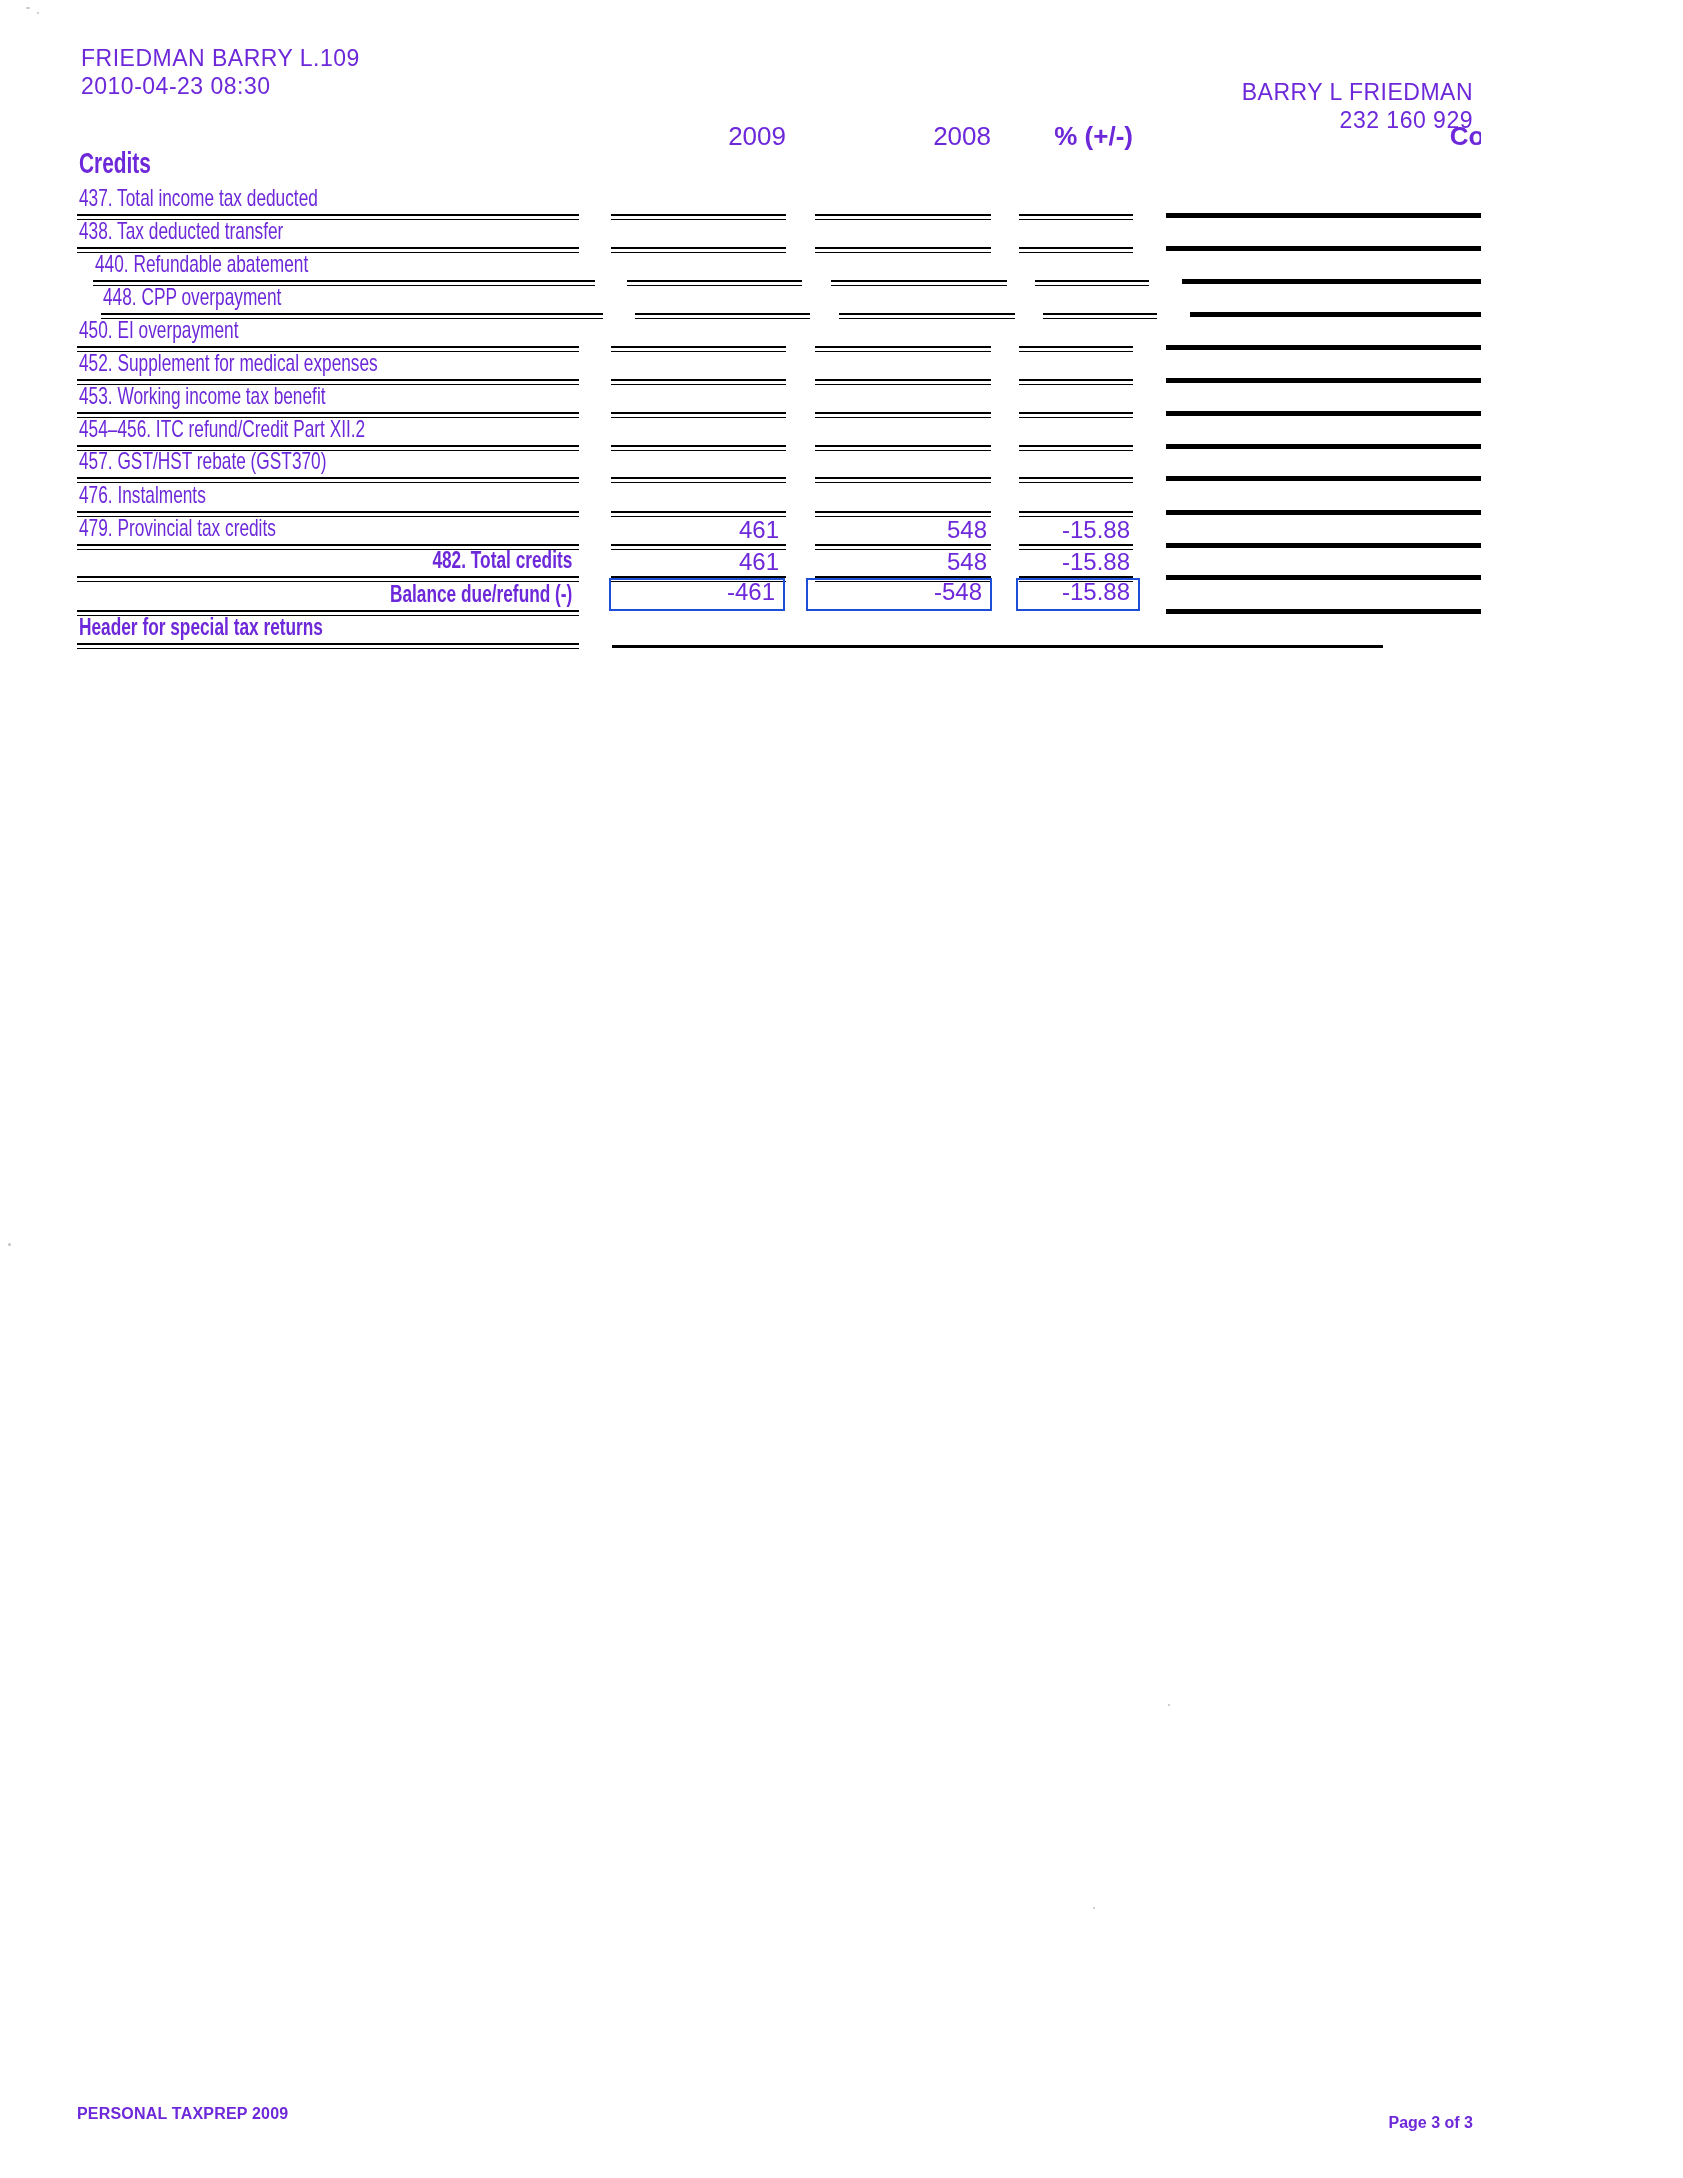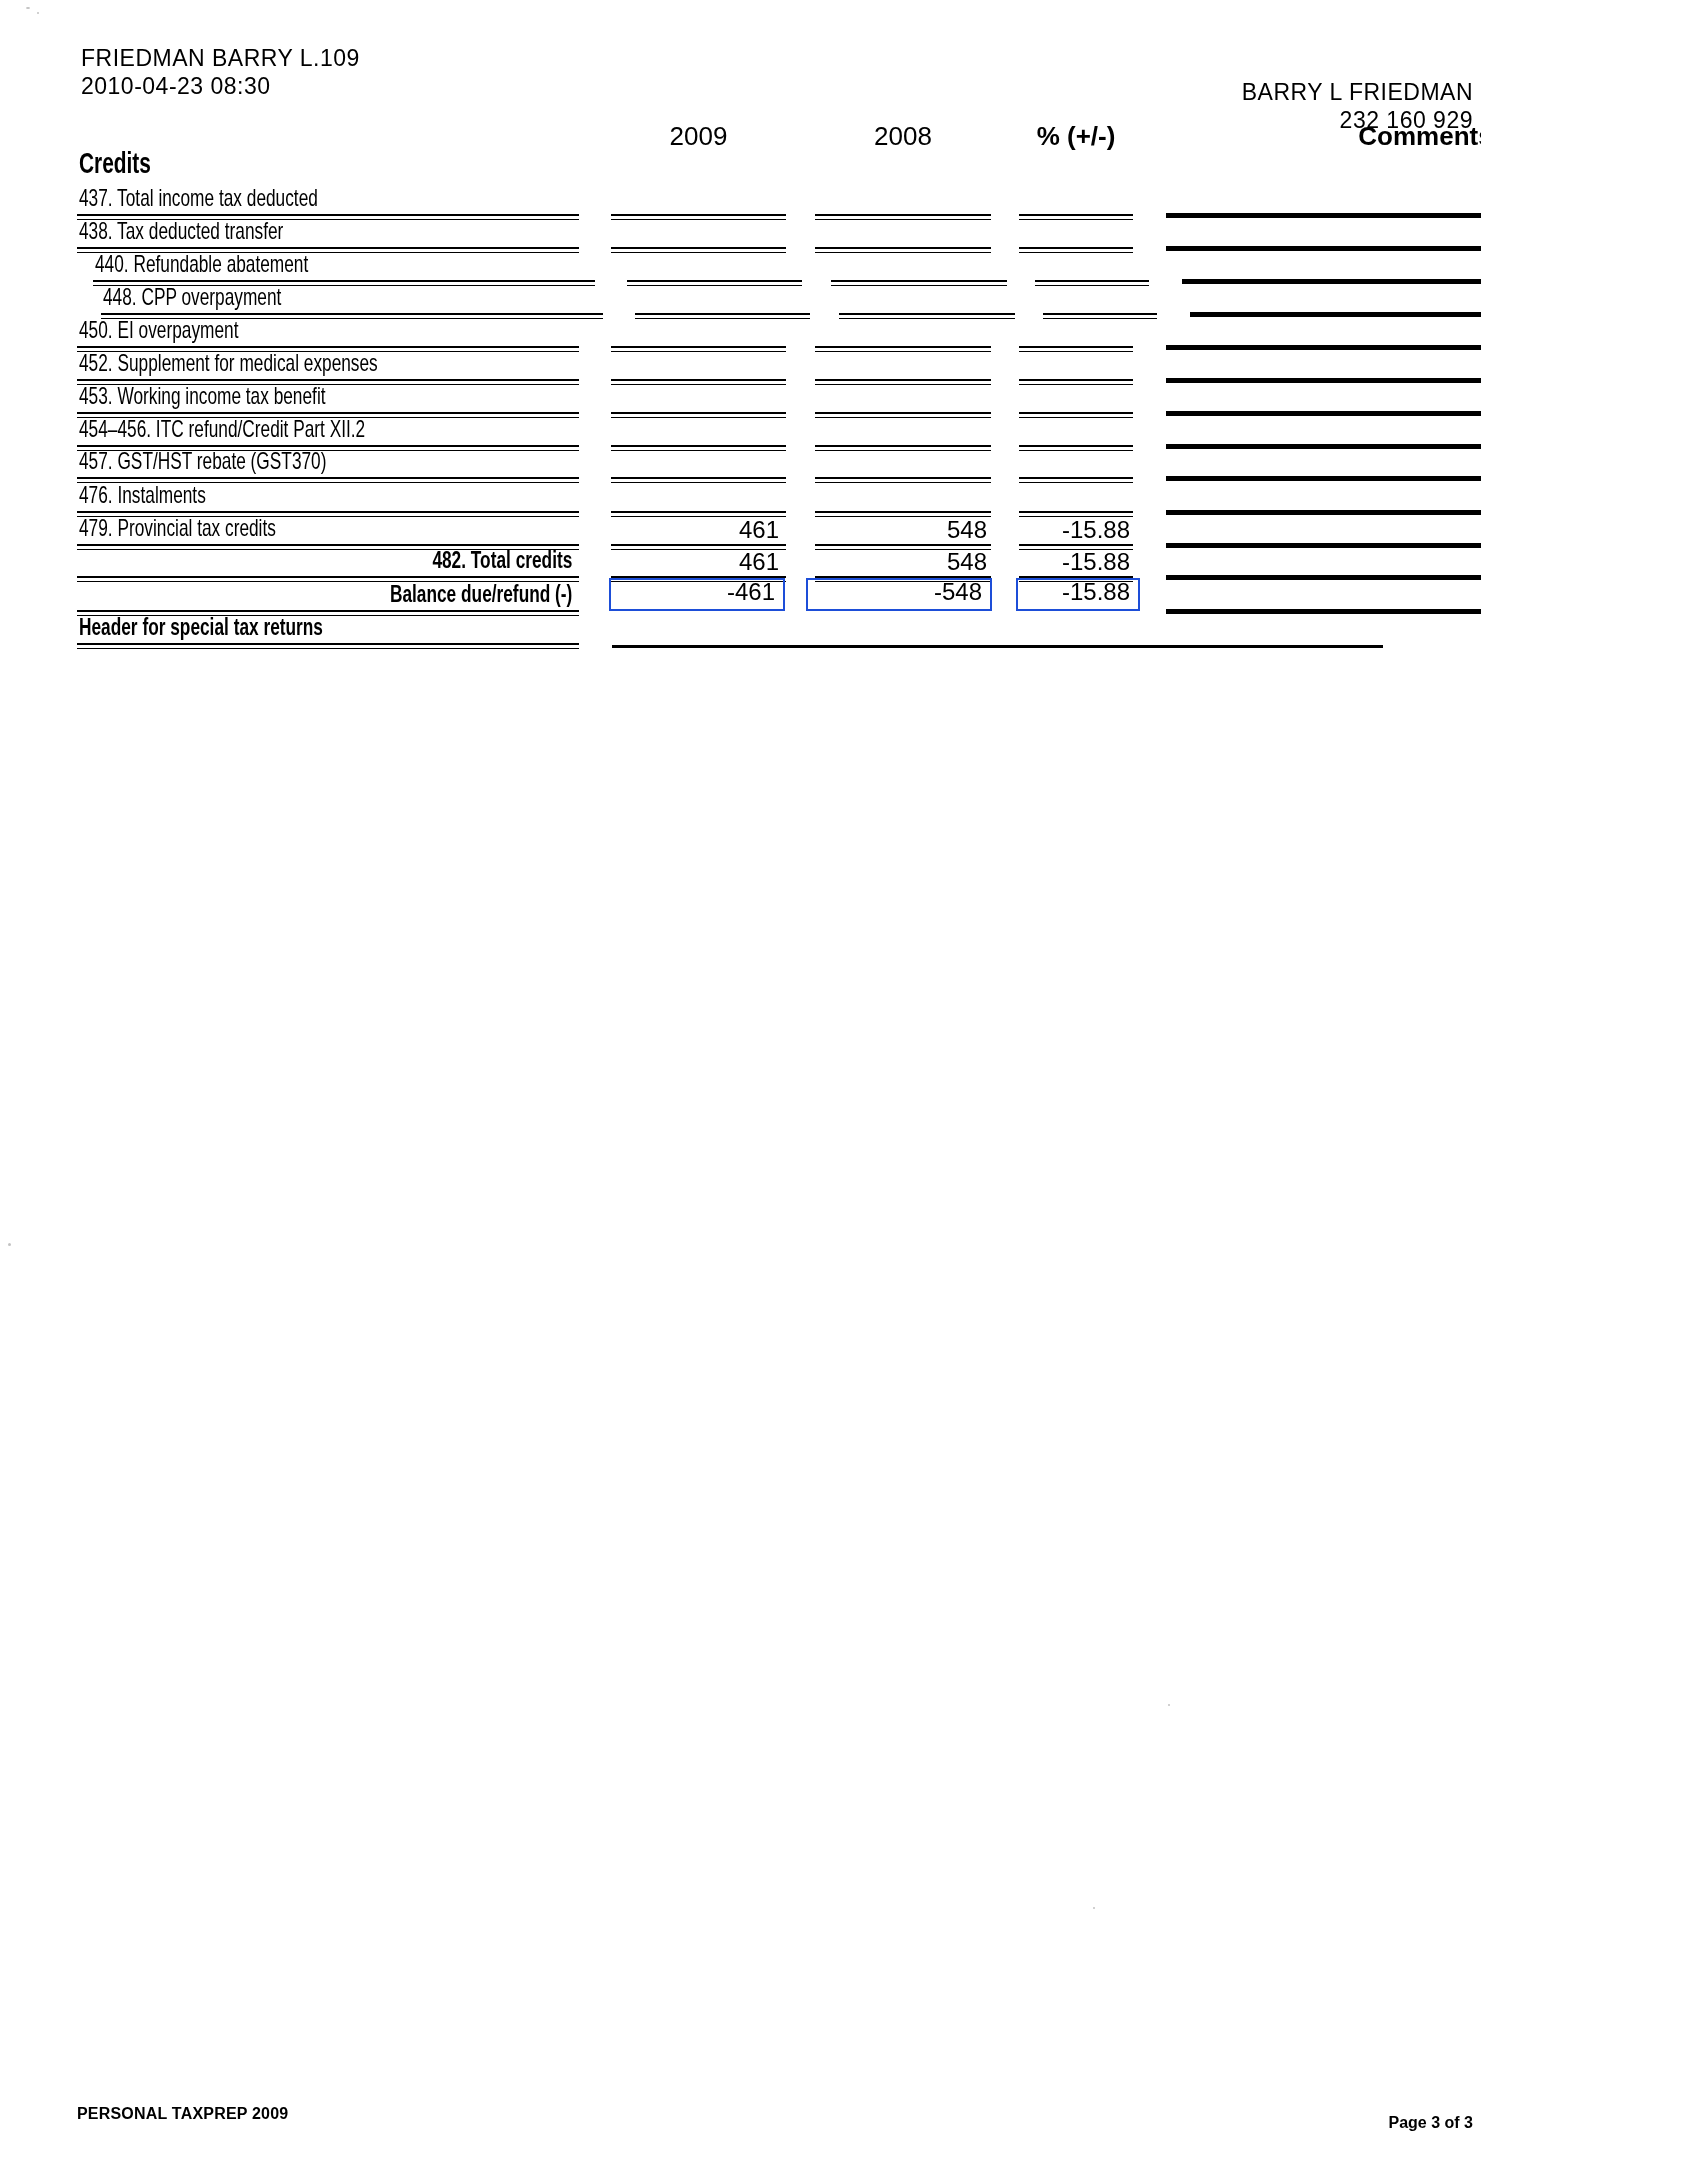--- a/index.html
+++ b/index.html
@@ -1,28 +1,28 @@
 <!DOCTYPE html>
 <html><head>
 <meta charset="utf-8">
 <style>
   html,body{margin:0;padding:0;background:#ffffff;}
   .page{
     position:relative;width:1481px;height:2178px;background:#ffffff;
-    font-family:"Liberation Sans",sans-serif;color:#000000;overflow:hidden;
+    font-family:"Liberation Sans",sans-serif;color:#6d28d9;overflow:hidden;
   }
   .abs{position:absolute;}
   
   .narrow{display:inline-block;transform:scaleX(0.72);transform-origin:left bottom;white-space:nowrap;}
   .narrowR{display:inline-block;transform:scaleX(0.72);transform-origin:right bottom;white-space:nowrap;}
   .bold{font-weight:bold;}
 
   .hdrblk{font-size:23px;line-height:28px;letter-spacing:0.5px;}
 
-  .colhead{position:absolute;top:121px;font-size:26px;text-align:center;}
+  .colhead{position:absolute;top:121px;font-size:26px;text-align:right;}
   .ch-2009{left:611px;width:175px;}
   .ch-2008{left:815px;width:176px;}
   .ch-pct{left:1019px;width:114px;font-weight:bold;}
   .ch-comments{left:1267px;width:317px;font-weight:bold;}
 
   .section-title{position:absolute;left:79px;top:147px;font-size:29px;}
 
   
   .row{position:absolute;left:0;width:1683px;height:30px;}
   .lbl{position:absolute;left:79px;bottom:3px;font-size:24px;}

